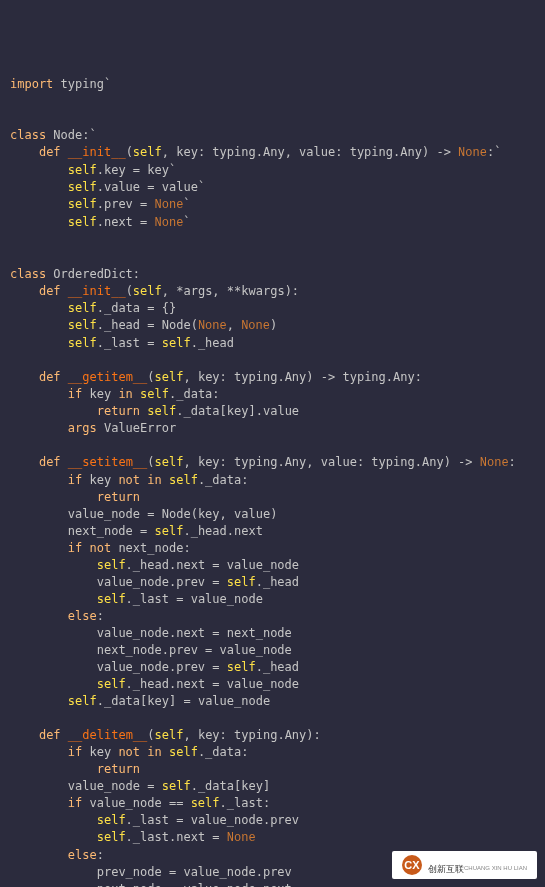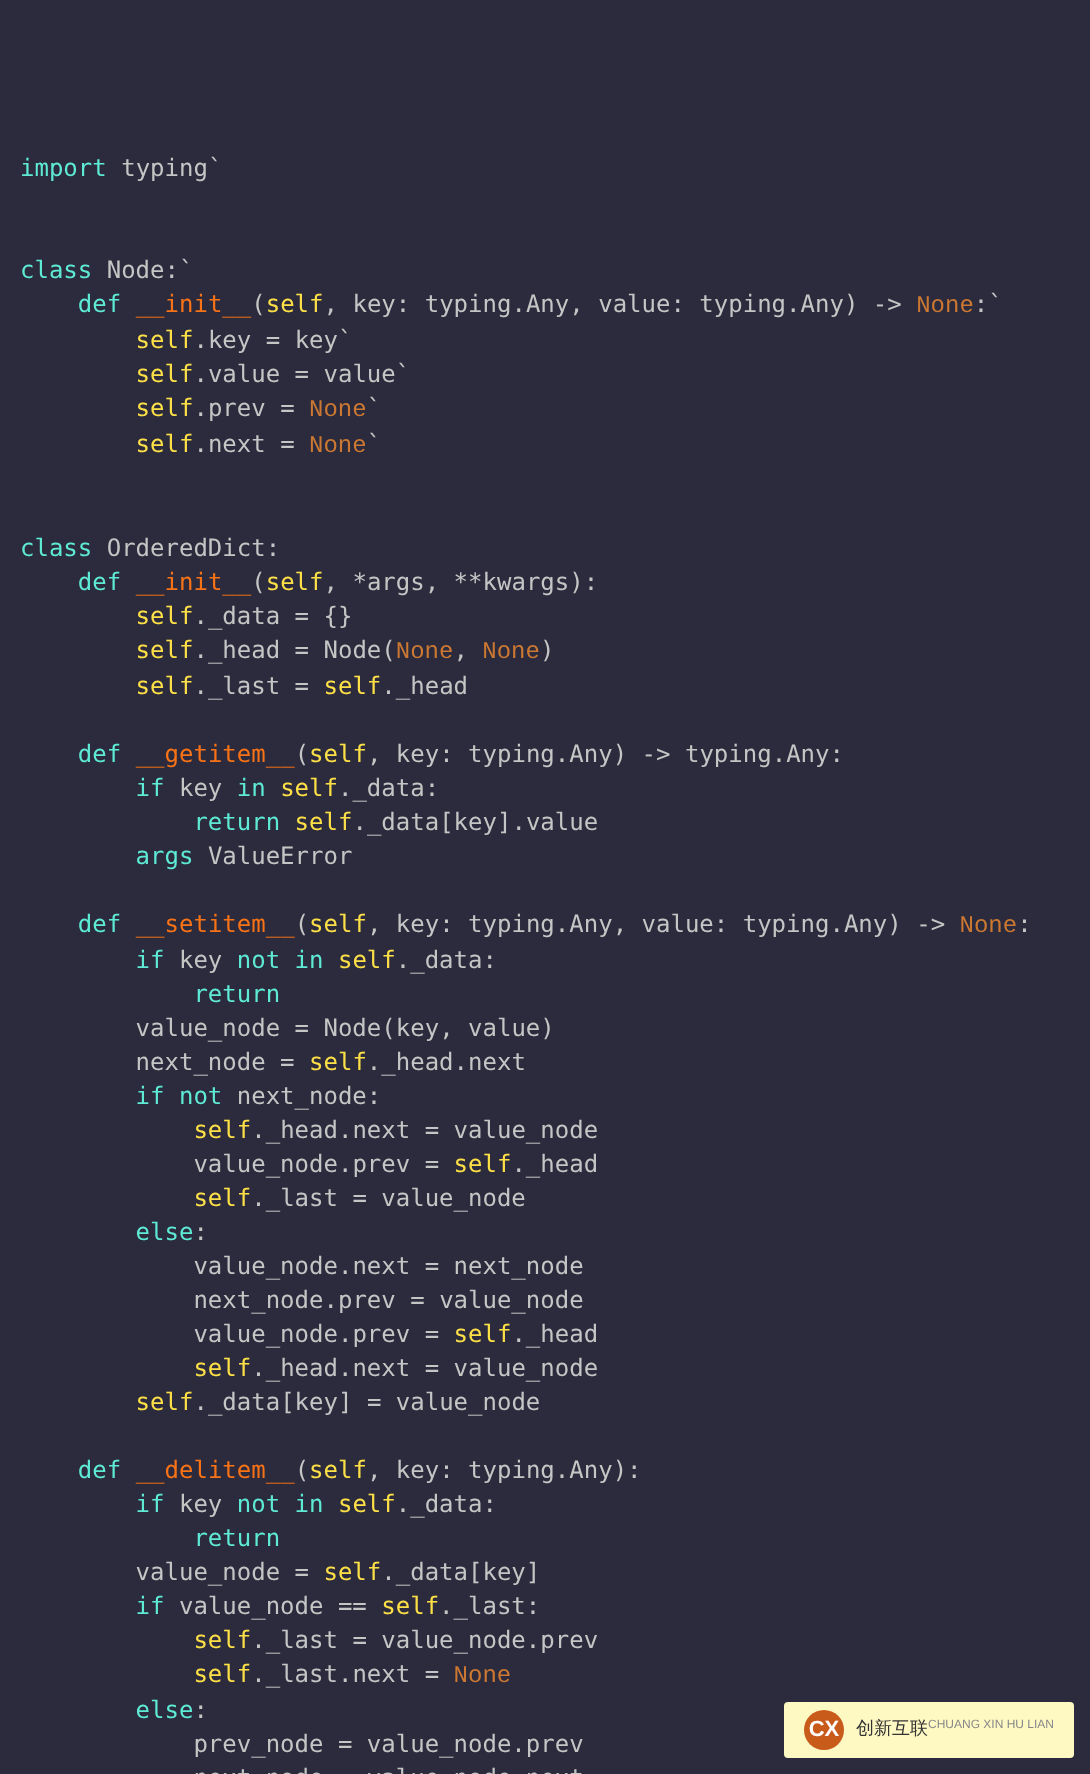--- a/index.html
+++ b/index.html
@@ -9,40 +9,40 @@
   font-size: 12px;
   line-height: 17px;
   color: #d4d4d4;
   padding: 8px 0 8px 10px;
   white-space: pre;
   width: 545px;
   height: 887px;
   overflow: hidden;
   position: relative;
 }
-.kw { color: #5eead4; }
+.kw { color: #fdba74; }
 .fn { color: #f97316; }
 .op { color: #c5c5c5; }
 .id { color: #c5c5c5; }
 .self { color: #fde047; }
 .prop { color: #c5c5c5; }
 .cls { color: #c5c5c5; }
 .none { color: #cc7832; font-family: Liberation Mono, monospace; }
 
 .watermark {
   position: absolute;
   right: 8px;
   bottom: 8px;
-  background: #fef9c3;
+  background: #ffffff;
   color: #333;
   padding: 4px 10px;
   font-family: sans-serif;
   font-size: 11px;
   display: flex;
-  align-items: center;
+  align-items: flex-end;
   gap: 6px;
   border-radius: 2px;
 }
 .watermark-icon {
   width: 20px;
   height: 20px;
   background: #c85a1a;
   border-radius: 50%;
   color: white;
   display: flex;

